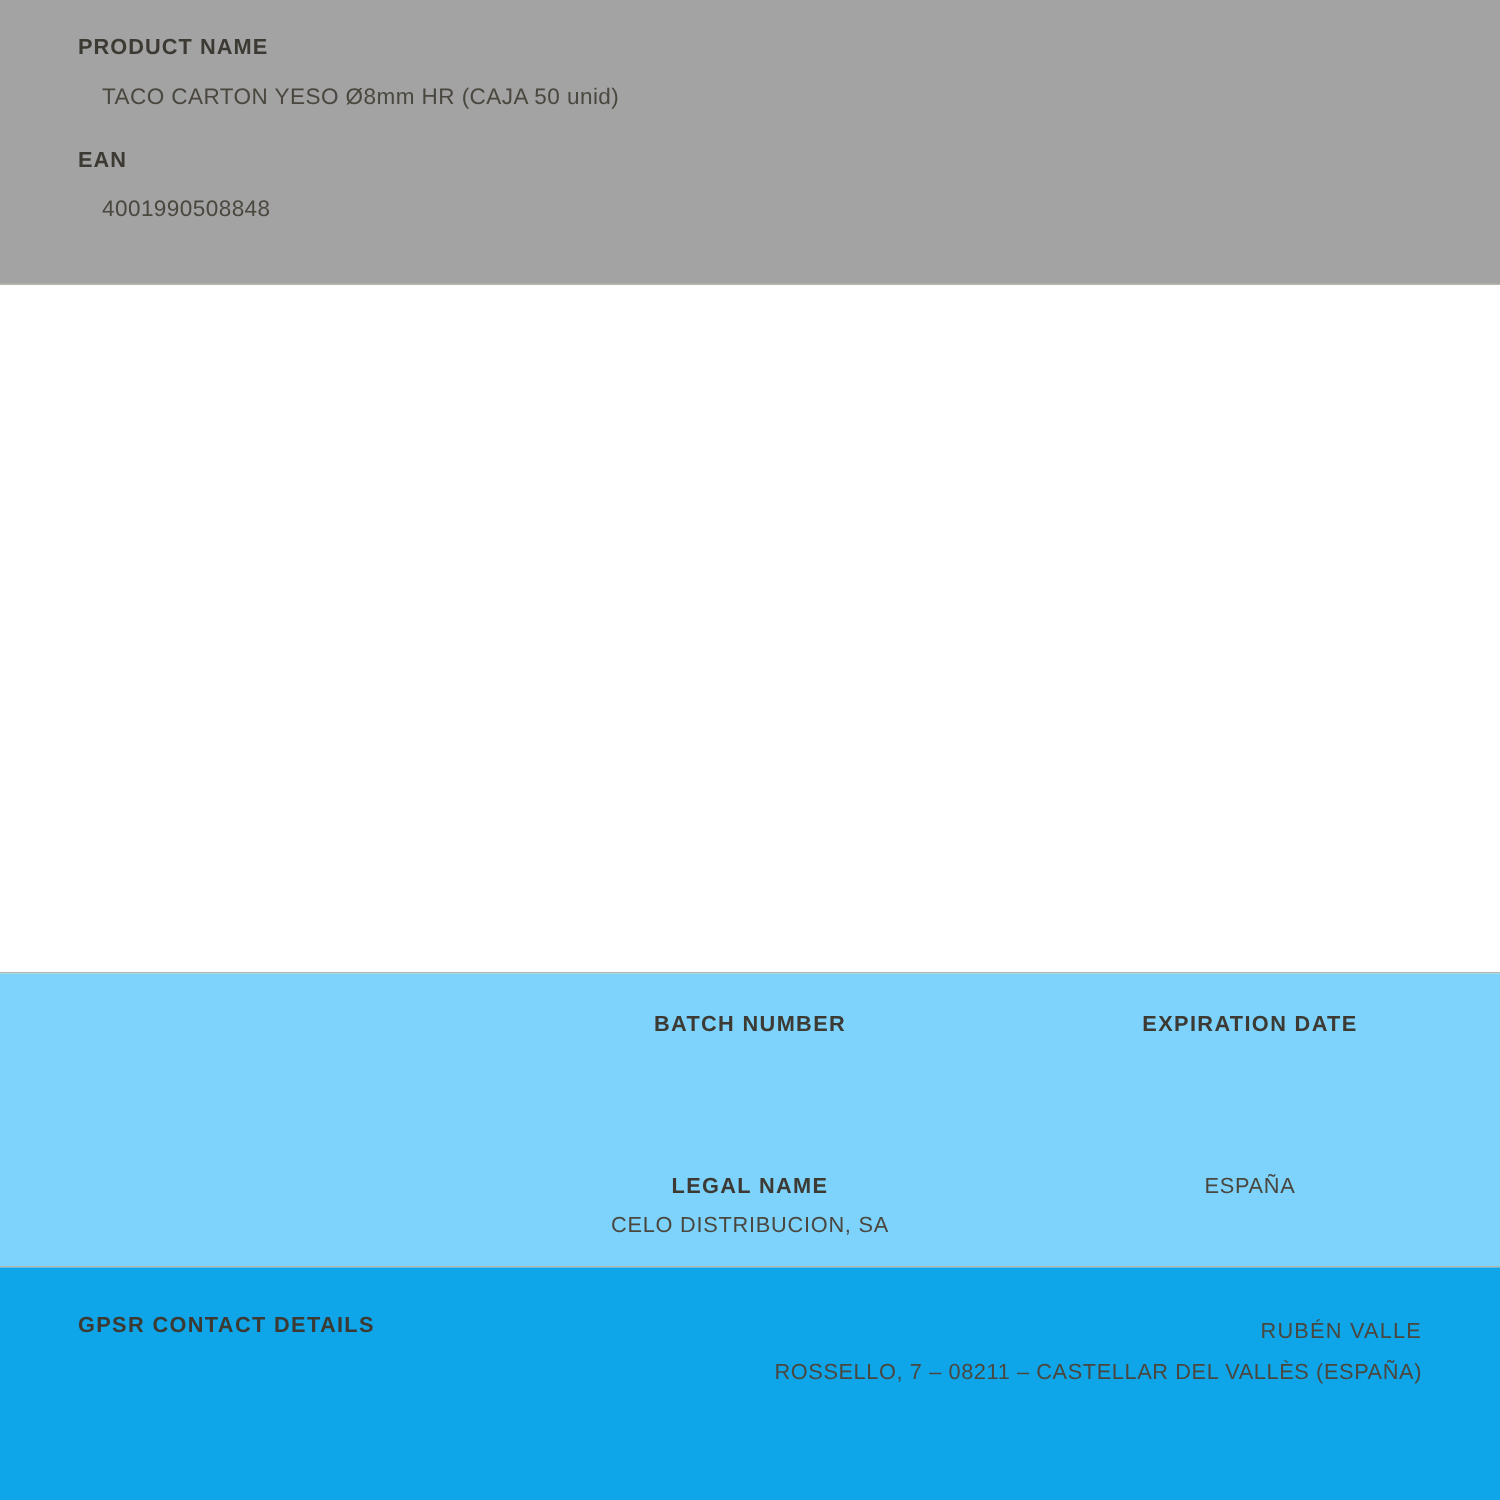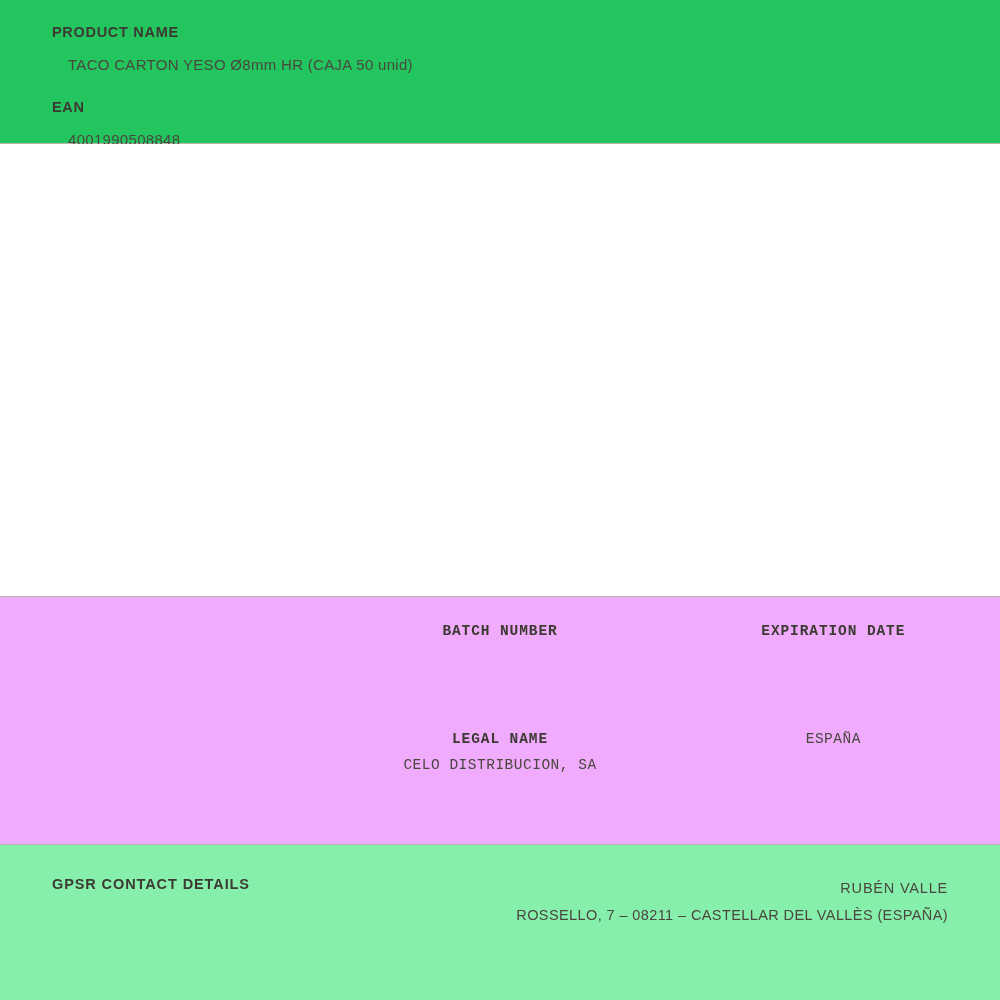--- a/index.html
+++ b/index.html
@@ -17,25 +17,25 @@
   .page {
     position: relative;
     width: 1000px;
     height: 1000px;
     display: flex;
     flex-direction: column;
   }
 
   
   .top-section {
-    background: #22c55e;
+    background: #a3a3a3;
     border-bottom: 1px solid #b8b5ab;
     padding: 24px 0 26px 52px;
     box-sizing: border-box;
-    height: 144px;
+    height: 190px;
   }
   .field-label {
     font-size: 14.5px;
     font-weight: bold;
     letter-spacing: 0.7px;
     color: #3c3a33;
     margin: 0 0 8px 0;
   }
   .field-value {
     font-size: 15px;
@@ -52,27 +52,26 @@
 
   
   .middle-section {
     background: #ffffff;
     flex: 1 1 auto;
     border-bottom: 1px solid #b8b5ab;
   }
 
   
   .details-section {
-    background: #f0abfc;
+    background: #7dd3fc;
     border-bottom: 1px solid #b8b5ab;
     box-sizing: border-box;
     padding-top: 26px;
     padding-bottom: 18px;
-    height: 248px;
-    font-family: Liberation Mono, monospace;
+    height: 196px;
   }
   .detail-row {
     display: flex;
     width: 100%;
   }
   .detail-cell {
     width: 33.333%;
     text-align: center;
     box-sizing: border-box;
   }
@@ -91,21 +90,21 @@
     color: #4a473f;
     margin: 0;
     min-height: 18px;
   }
   .row-gap {
     height: 64px;
   }
 
   
   .footer-section {
-    background: #86efac;
+    background: #0ea5e9;
     box-sizing: border-box;
     padding: 30px 52px 24px 52px;
     display: flex;
     justify-content: space-between;
     align-items: flex-start;
     height: 155px;
   }
   .footer-label {
     font-size: 14.5px;
     font-weight: bold;

